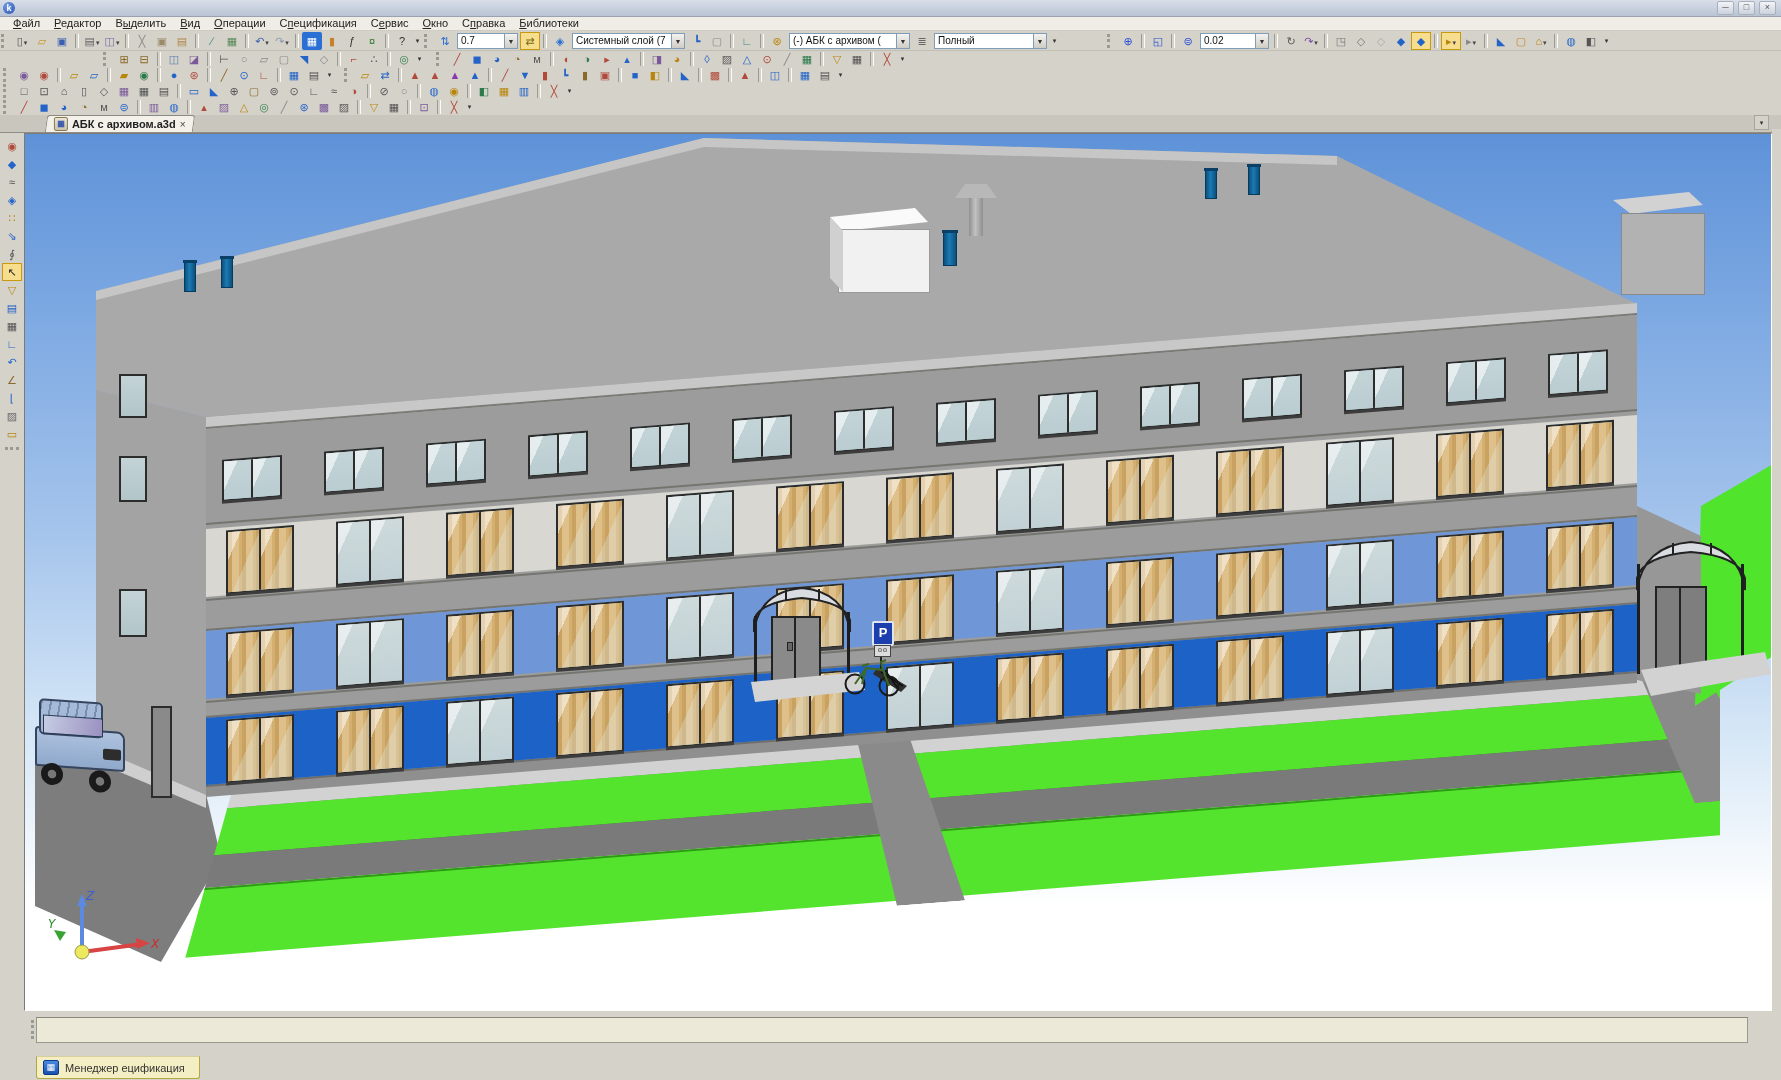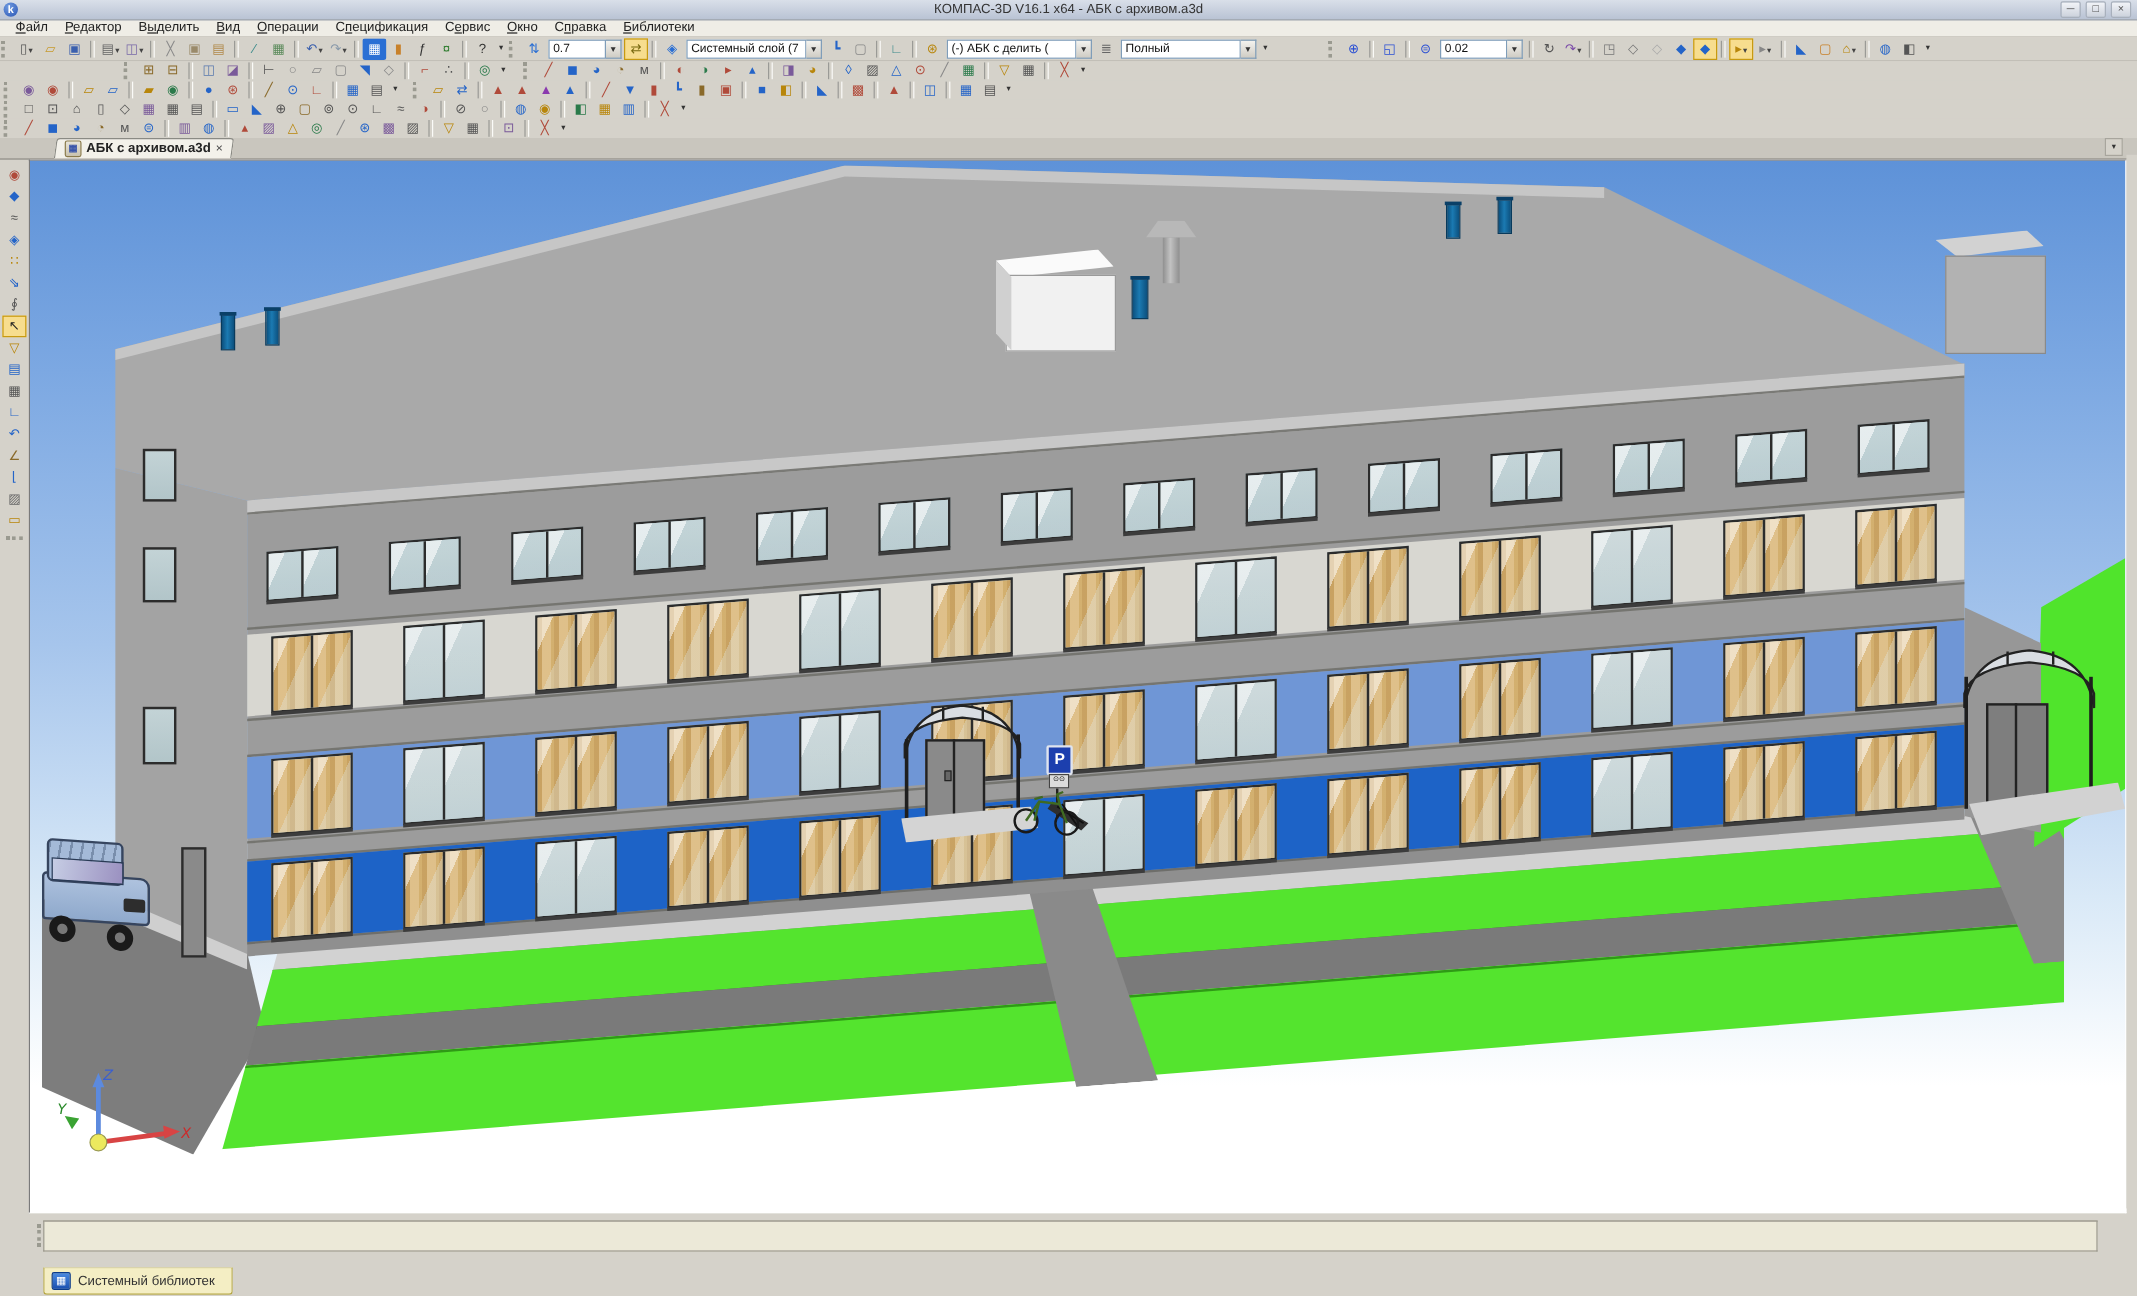--- a/index.html
+++ b/index.html
@@ -86,21 +86,20 @@
   #library-tab .libicon{width:14px;height:13px;background:linear-gradient(#4a8ae0,#1a50b0);border:1px solid #0a3a8a;
                border-radius:2px;color:#fff;font-size:9px;line-height:12px;text-align:center;}
   #right-strip{position:absolute;right:0;top:129px;width:9px;height:878px;background:#d5d2ca;}
   svg text{font-family:"DejaVu Sans",sans-serif;}
 </style>
 </head>
 <body>
 
 <div id="titlebar">
   <div id="app-logo">k</div>
-  <div id="title-text">КОМПАС-3D V16.1 x64 - АБК с архивом.a3d</div>
   <div id="win-buttons">
     <div class="winbtn">─</div>
     <div class="winbtn">□</div>
     <div class="winbtn">×</div>
   </div>
 </div>
 
 <div id="menubar">
     <div class="menu-item"><u>Ф</u>айл</div>
     <div class="menu-item"><u>Р</u>едактор</div>
@@ -153,21 +152,21 @@
       <div class="combo-val" style="width: 92px;">Системный слой (7</div>
       <div class="combo-btn">▼</div>
     </div>
     <div class="ic" style="color: rgb(36, 100, 200);">┗</div>
     <div class="ic" style="color: rgb(136, 136, 136);">▢</div>
     <div class="tsep"></div>
     <div class="ic" style="color: rgb(58, 138, 138);">∟</div>
     <div class="tsep"></div>
     <div class="ic" style="color: rgb(184, 134, 11);">⊛</div>
     <div class="combo">
-      <div class="combo-val" style="width: 100px;">(-) АБК с делить (</div>
+      <div class="combo-val" style="width: 100px;">(-) АБК с архивом (</div>
       <div class="combo-btn">▼</div>
     </div>
     <div class="ic" style="color: rgb(102, 102, 102);">≣</div>
     <div class="combo">
       <div class="combo-val" style="width: 92px;">Полный</div>
       <div class="combo-btn">▼</div>
     </div>
     <div class="tovf">▾</div>
     <div style="width: 46px; flex: 0 0 auto;"></div>
     <div class="tgrip"></div>
@@ -750,14 +749,14 @@
   </div>
   </div>
 </div>
 <div id="right-strip"></div>
 
 <div id="propbar">
   <div id="propgrip"></div>
 </div>
 <div id="library-tab">
   <span class="libicon">▦</span>
-  <span>Системный библиотек</span>
+  <span>Менеджер ецификация</span>
 </div>
 
 </body></html>

